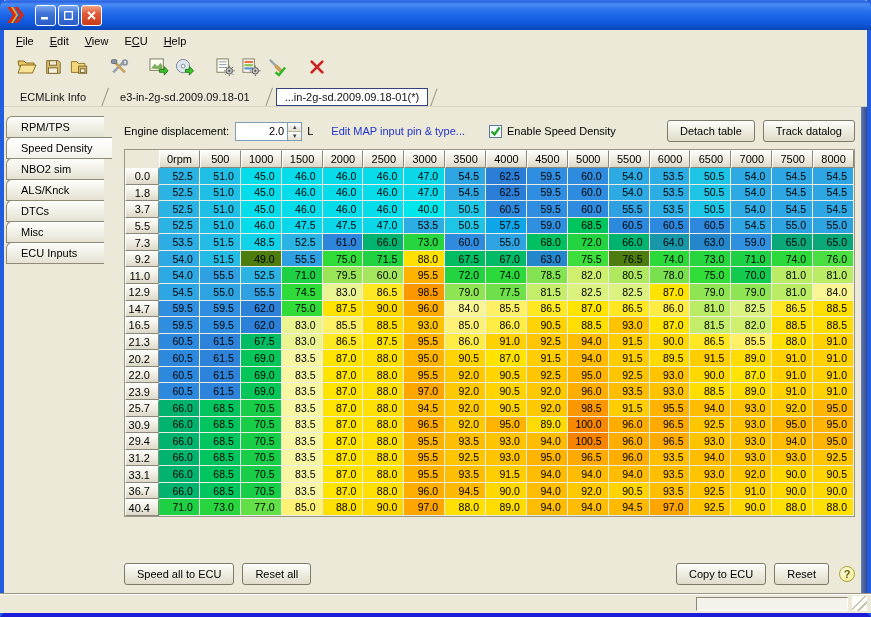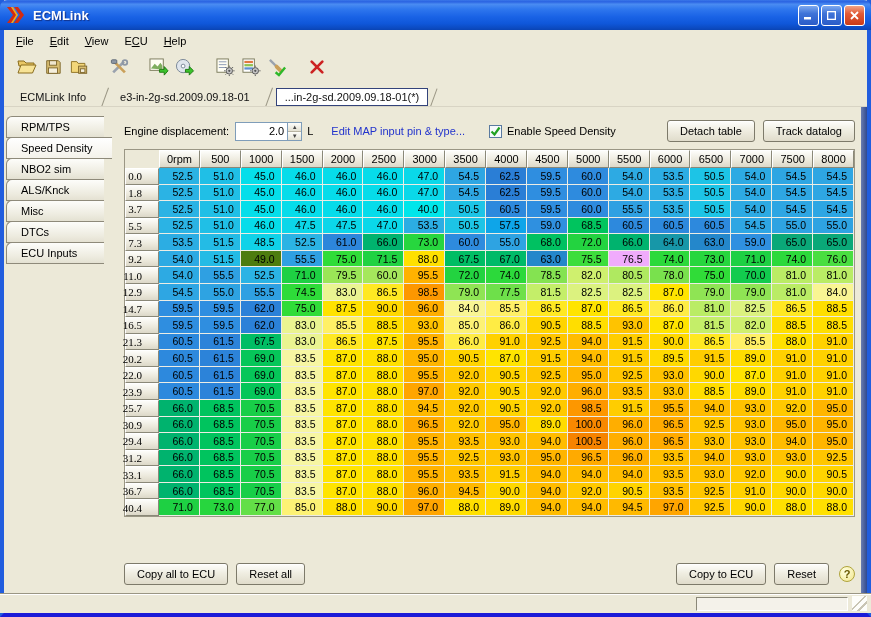--- a/index.html
+++ b/index.html
@@ -75,21 +75,21 @@
     background:linear-gradient(180deg,#fefefc,#f0eee2 45%,#e0dccb);
     box-shadow:inset 0 1px 0 #fff; font-size:11px; display:flex; align-items:center; justify-content:center; }
   .spacer{ flex:1; }
 
   
   .sd-table{ flex:0 0 auto; height:368px; border:1px solid #9a9684; background:#ece9d8;
     display:grid; grid-template-columns:34px repeat(17,1fr); grid-template-rows:18px repeat(21,1fr); }
   .hdr{ background:linear-gradient(180deg,#fdfdfa,#ece9dc 60%,#dcd8c8);
     border-top:1px solid #fff; border-left:1px solid #fff; border-right:1px solid #8a8878; border-bottom:1px solid #8a8878;
     display:flex; align-items:center; justify-content:center; font-size:11px; }
-  .hdr.rowh{ justify-content:flex-end; padding-right:16px;font-family:Liberation Serif, serif; }
+  .hdr.rowh{ justify-content:flex-end; padding-right:8px; }
   .corner{ background:#ece9d8; }
   .cell{ display:flex; align-items:center; justify-content:flex-end; padding-right:6px;
     border-right:1px solid #ecece4; border-bottom:1px solid #ecece4; font-size:10.5px; }
 
   
   .footer-row{ display:flex; align-items:center; margin-top:auto; flex:0 0 auto; height:22px; }
   .footer-row .xp-btn:first-child{ margin-left:0; }
   .help-badge{ width:16px; height:16px; border-radius:50%; margin-left:10px;
     background:radial-gradient(circle at 35% 30%,#ffffe0,#f2e68c); border:1px solid #b0a43c;
     color:#6a5a00; font-weight:bold; font-size:11px; display:flex; align-items:center; justify-content:center; }
@@ -106,21 +106,20 @@
 <body>
 
 <div class="window">
 
   <div class="titlebar">
     <svg class="app-logo" viewBox="0 0 22 18">
       <path d="M1 1l6 8-6 8h4l6-8-6-8z" fill="#d42b10"></path>
       <path d="M8 1l6 8-6 8h4l6-8-6-8z" fill="#d42b10"></path>
       <path d="M5 1l5 8-5 8h2l5-8-5-8z" fill="#f3a81c"></path>
     </svg>
-    <span class="title-text">ECMLink</span>
     <div class="winbtn">
         <svg width="9" height="9">
           <rect x="0" y="6" width="7" height="2.5" fill="#fff"></rect>
         </svg>
       </div>
     <div class="winbtn">
         <svg width="9" height="9">
           <rect x="0.5" y="0.5" width="8" height="8" fill="none" stroke="#fff" stroke-width="1.6"></rect>
         </svg>
       </div>
@@ -221,22 +220,22 @@
       <div class="doc-tab">e3-in-2g-sd.2009.09.18-01</div>
       <div class="doc-tab active">...in-2g-sd.2009.09.18-01(*)</div>
     </div>
 
   <div class="content">
     <div class="sidebar">
         <div class="side-tab">RPM/TPS</div>
         <div class="side-tab selected">Speed Density</div>
         <div class="side-tab">NBO2 sim</div>
         <div class="side-tab">ALS/Knck</div>
+        <div class="side-tab">DTCs</div>
         <div class="side-tab">Misc</div>
-        <div class="side-tab">DTCs</div>
         <div class="side-tab">ECU Inputs</div>
       </div>
 
     <div class="mainpanel">
 
       <div class="controls-row">
         <span class="ctl-label">Engine displacement:</span>
         <span class="spinbox">
           <span class="spin-value">2.0</span>
           <span class="spin-btns">
@@ -373,21 +372,21 @@
           <div class="cell" style="background: rgb(36, 187, 229);">51.5</div>
           <div class="cell" style="background: #4d7c0f;">49.0</div>
           <div class="cell" style="background: rgb(47, 160, 226);">55.5</div>
           <div class="cell" style="background: rgb(48, 220, 56);">75.0</div>
           <div class="cell" style="background: rgb(32, 210, 66);">71.5</div>
           <div class="cell" style="background: rgb(255, 224, 0);">88.0</div>
           <div class="cell" style="background: rgb(0, 189, 100);">67.5</div>
           <div class="cell" style="background: rgb(0, 186, 104);">67.0</div>
           <div class="cell" style="background: rgb(36, 135, 203);">63.0</div>
           <div class="cell" style="background: rgb(61, 221, 60);">75.5</div>
-          <div class="cell" style="background: #f0abfc;">76.5</div>
+          <div class="cell" style="background: #4d7c0f;">76.5</div>
           <div class="cell" style="background: rgb(44, 217, 59);">74.0</div>
           <div class="cell" style="background: rgb(39, 214, 62);">73.0</div>
           <div class="cell" style="background: rgb(30, 208, 67);">71.0</div>
           <div class="cell" style="background: rgb(44, 217, 59);">74.0</div>
           <div class="cell" style="background: rgb(74, 222, 64);">76.0</div>
           <div class="hdr rowh">11.0</div>
           <div class="cell" style="background: rgb(45, 170, 227);">54.0</div>
           <div class="cell" style="background: rgb(47, 160, 226);">55.5</div>
           <div class="cell" style="background: rgb(43, 179, 228);">52.5</div>
           <div class="cell" style="background: rgb(30, 208, 67);">71.0</div>
@@ -652,21 +651,21 @@
           <div class="cell" style="background: rgb(255, 188, 0);">94.0</div>
           <div class="cell" style="background: rgb(255, 185, 0);">94.5</div>
           <div class="cell" style="background: rgb(255, 165, 0);">97.0</div>
           <div class="cell" style="background: rgb(255, 198, 0);">92.5</div>
           <div class="cell" style="background: rgb(255, 216, 0);">90.0</div>
           <div class="cell" style="background: rgb(255, 224, 0);">88.0</div>
           <div class="cell" style="background: rgb(255, 224, 0);">88.0</div>
         </div>
 
       <div class="footer-row">
-        <div class="xp-btn">Copy all to ECU</div>
+        <div class="xp-btn">Speed all to ECU</div>
         <div class="xp-btn">Reset all</div>
         <span class="spacer"></span>
         <div class="xp-btn">Copy to ECU</div>
         <div class="xp-btn">Reset</div>
         <div class="help-badge">?</div>
       </div>
     </div>
 
     <div class="right-strip"></div>
   </div>

